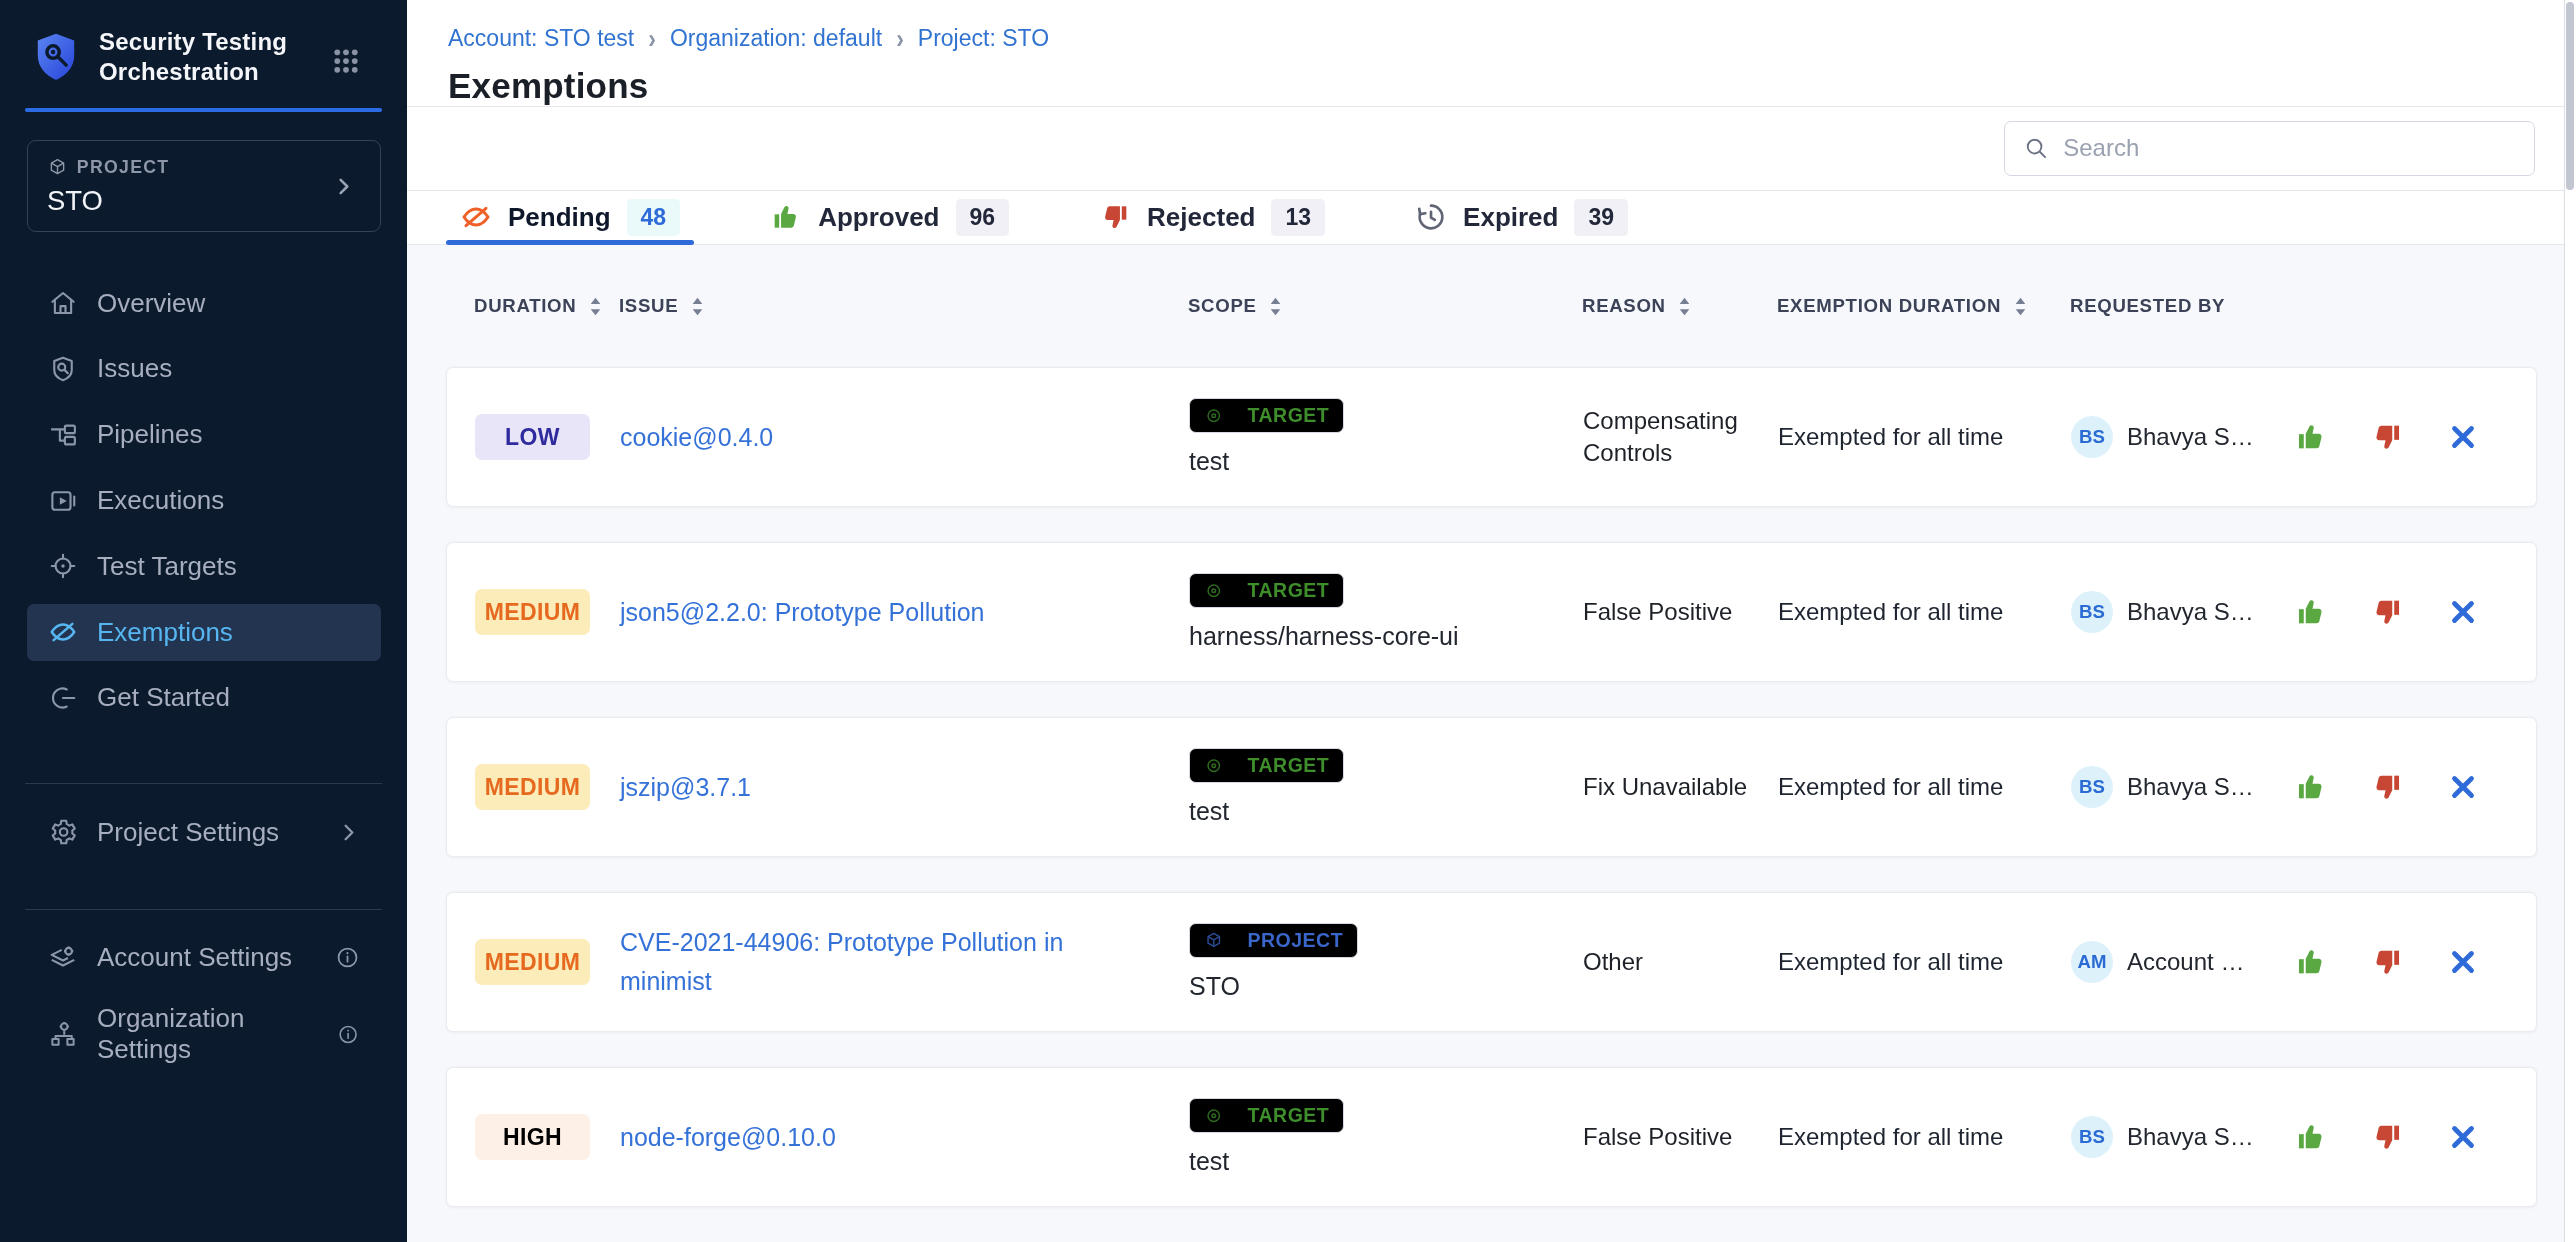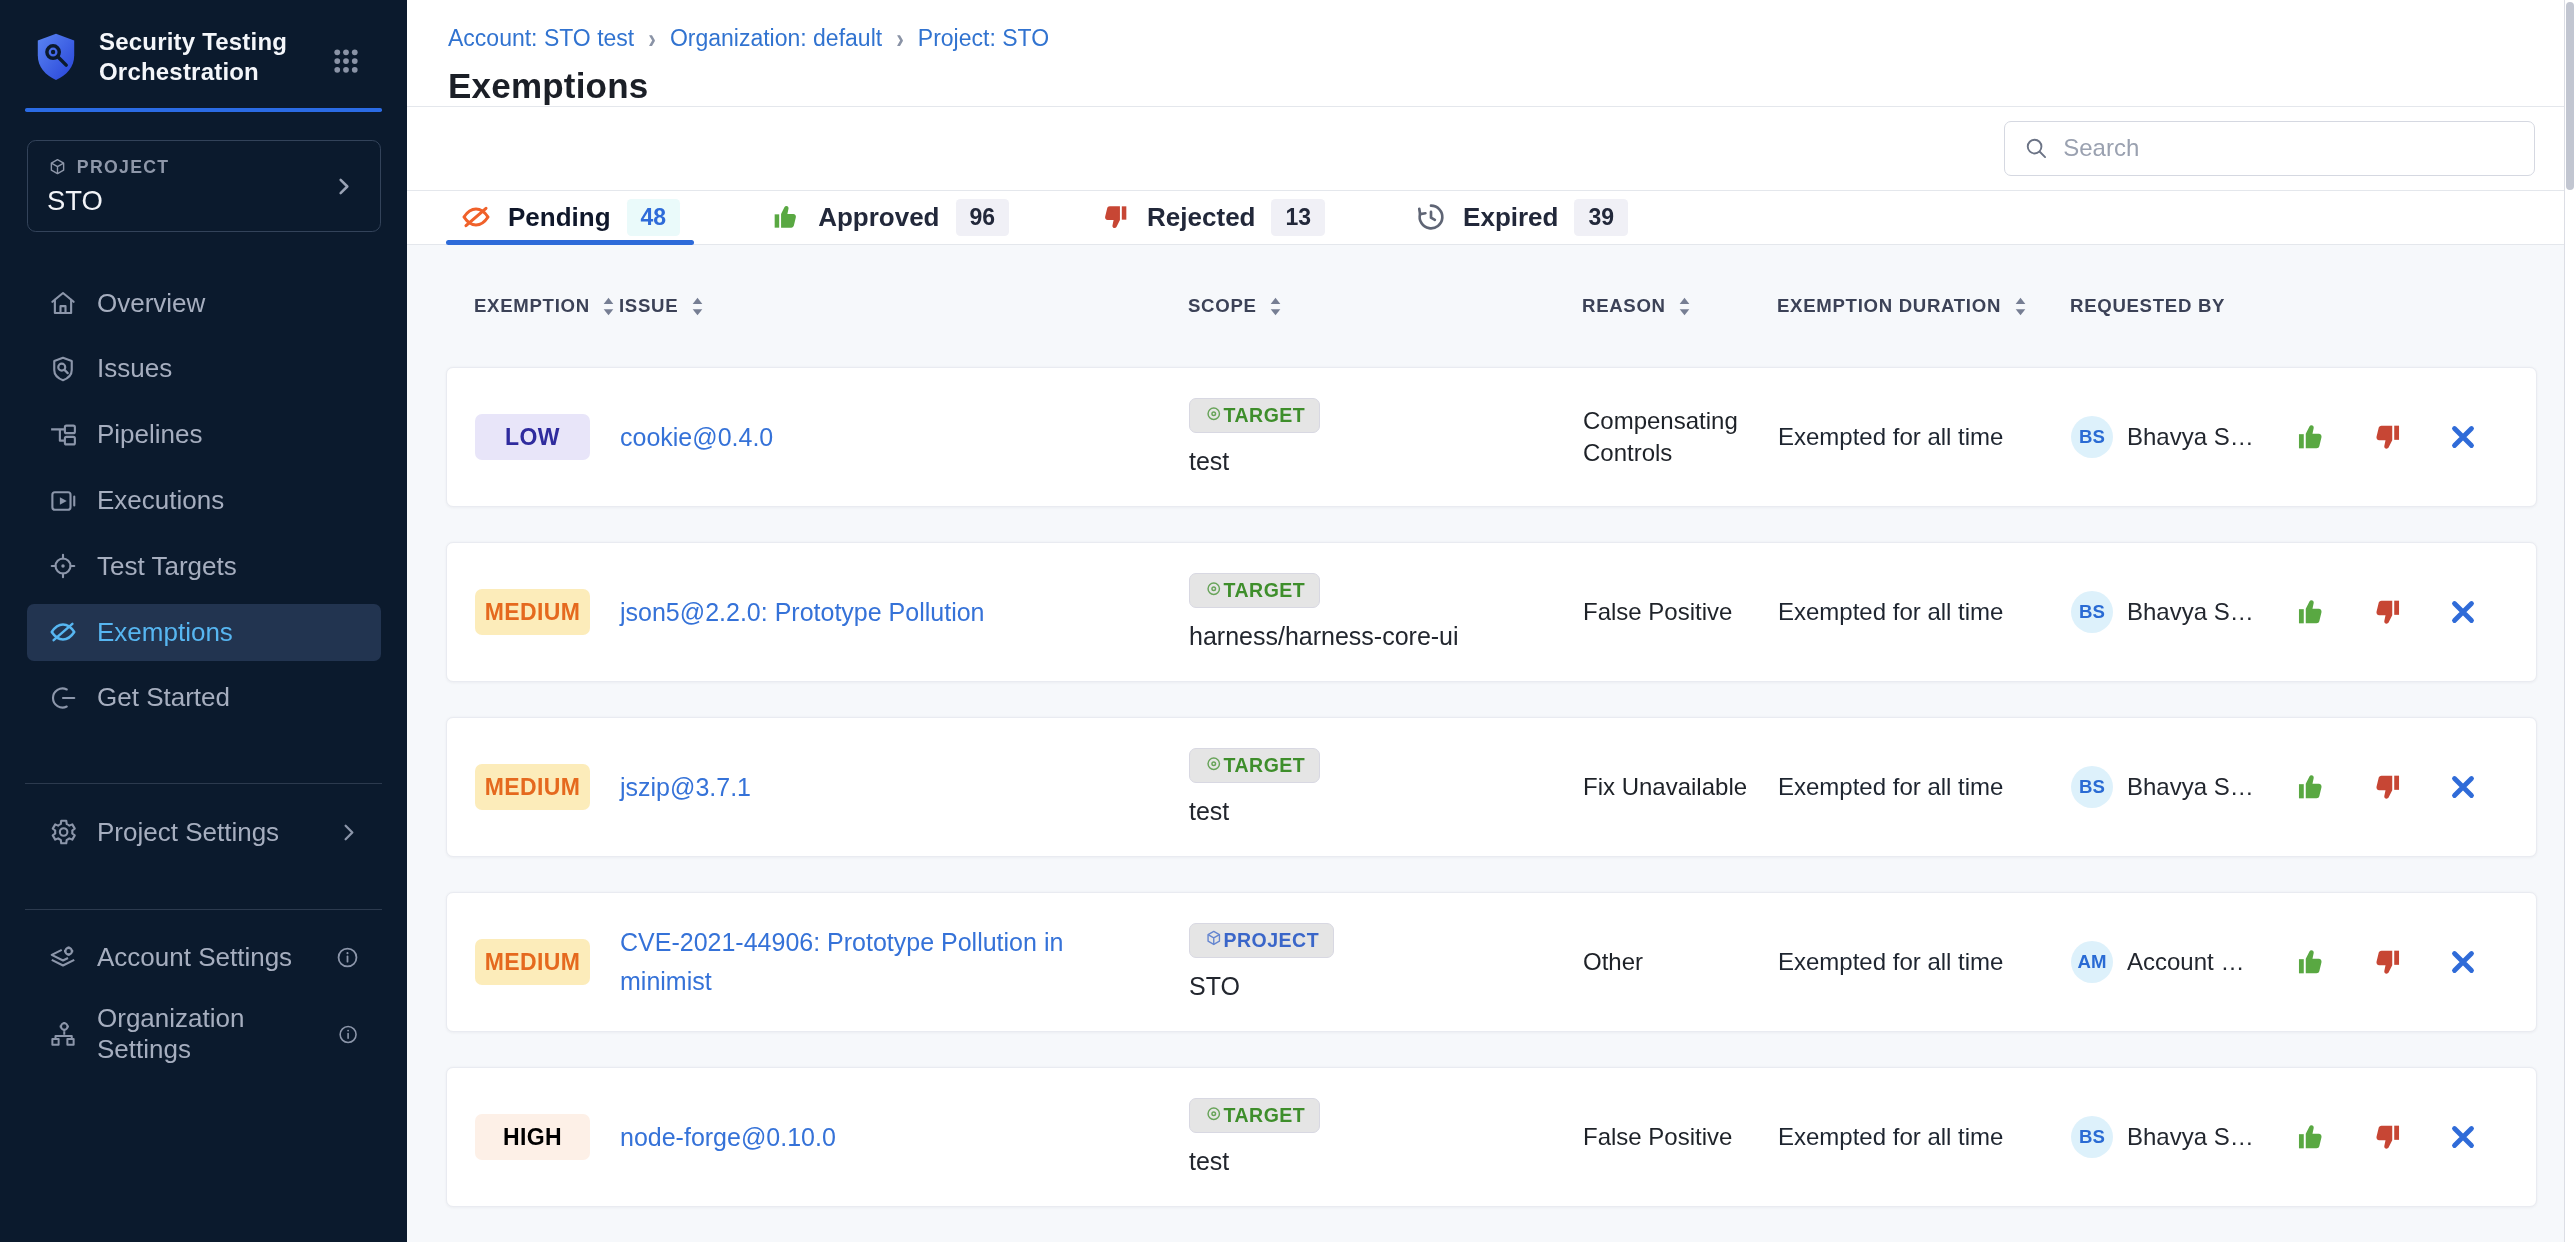--- a/index.html
+++ b/index.html
@@ -100,21 +100,21 @@
     min-width: 115px; height: 46px; border-radius: 7px; font-size: 23px; font-weight: 700; letter-spacing: 0.4px;
   }
   .sev-low    { background: #e8e5f9; color: #2f2b9e; }
   .sev-medium { background: #fcecba; color: #e5691e; }
   .sev-high   { background: #fdf0e7; color: #000000; }
 
   .issue-link { color: #3572d8; font-size: 25px; line-height: 1.55; text-decoration: none; cursor: pointer; display: inline-block; padding-right: 41px; }
 
   .scope-cell { display: flex; flex-direction: column; align-items: flex-start; gap: 14px; }
   .scope-badge {
-    display: inline-flex; align-items: flex-start; gap: 0; background: #e5e5e5;
+    display: inline-flex; align-items: center; gap: 24px; background: #000000;
     border: 0.9px solid #d8d8e2; border-radius: 7px; padding: 5.3px 14px;
     font-size: 19.5px; font-weight: 700; letter-spacing: 0.5px;
   }
   .scope-badge.target { color: #3e8e2b; }
   .scope-badge.project { color: #3a66c9; }
   .scope-badge svg { width: 19.5px; height: 19.5px; opacity: 0.75; }
   .scope-name { font-size: 25px; color: #22262e; }
 
   .reason-text { font-size: 24px; color: #1e2228; line-height: 1.35; padding-right: 25px; }
   .duration-text { font-size: 24px; color: #1e2530; font-weight: 500; }
@@ -384,21 +384,21 @@
         </svg>
         <span class="tab-label">Expired</span>
         <span class="tab-count">39</span>
       </div>
     </div>
 
     <div class="table-area">
 
       <div class="thead">
         <div class="th col-sev">
-          <span>EXEMPTION</span>
+          <span>DURATION</span>
           <svg class="sort-icon" viewBox="0 0 19 24">
               <path d="M9.5 2l5.5 7H4z" fill="#767e93"></path>
               <path d="M9.5 22L4 15h11z" fill="#767e93"></path>
             </svg>
         </div>
         <div class="th col-issue">
           <span>ISSUE</span>
           <svg class="sort-icon" viewBox="0 0 19 24">
               <path d="M9.5 2l5.5 7H4z" fill="#767e93"></path>
               <path d="M9.5 22L4 15h11z" fill="#767e93"></path>

